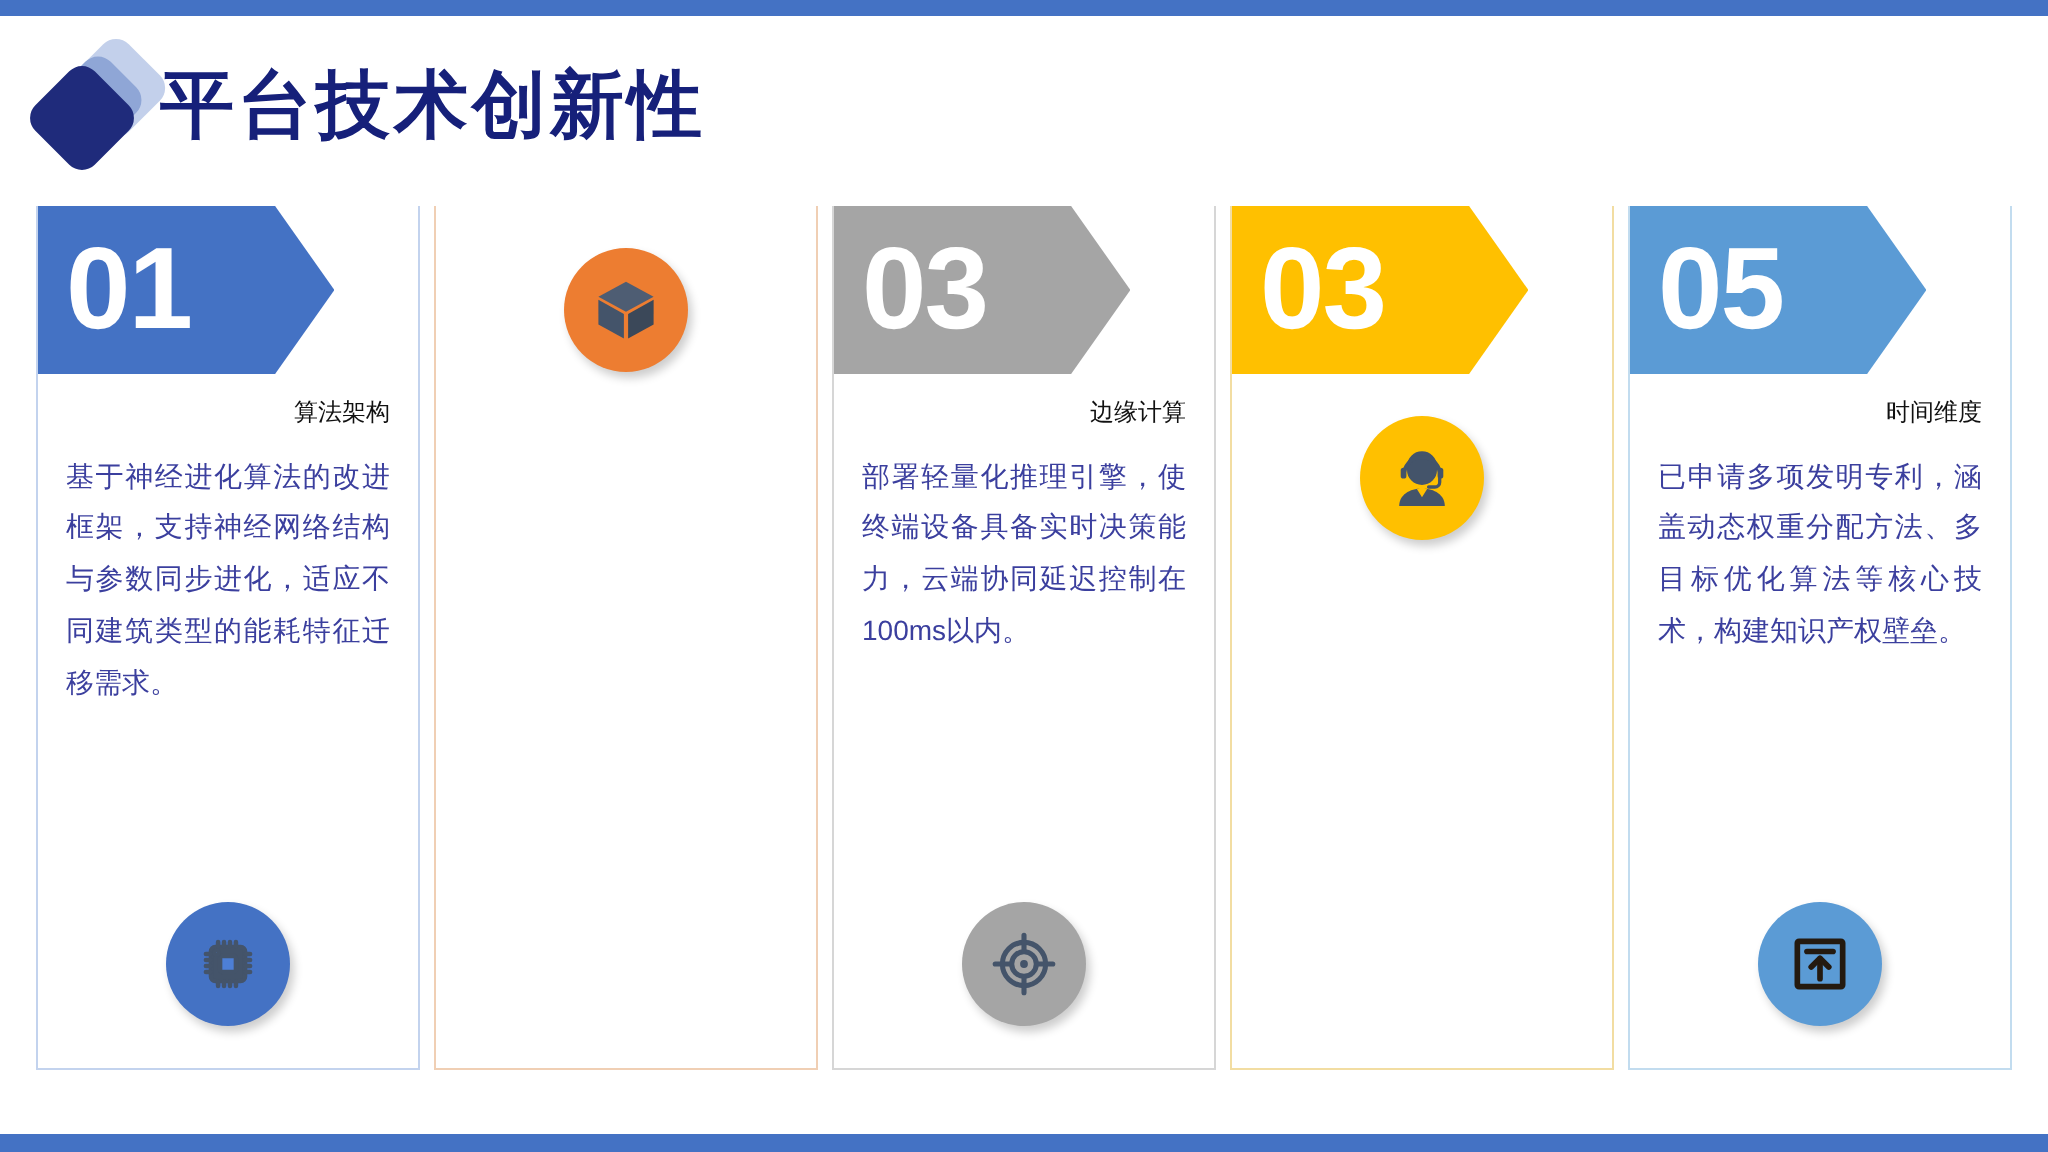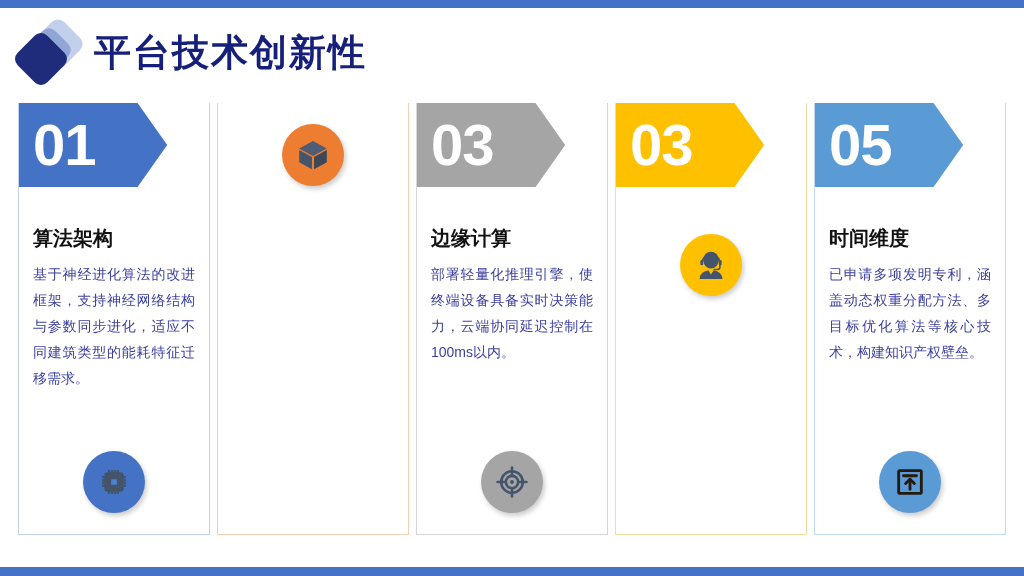--- a/index.html
+++ b/index.html
@@ -30,21 +30,20 @@
     background: #4472c4;
   }
 
   
   .header {
     position: absolute;
     left: 18px; top: 16px;
     width: 700px; height: 72px;
     display: flex;
     align-items: center;
-    gap: 14px;
   }
 
   .logo-mark {
     position: relative;
     width: 62px;
     height: 62px;
     flex: 0 0 62px;
   }
   .logo-mark .dia {
     position: absolute;
@@ -89,21 +88,20 @@
 
   .card {
     position: relative;
     flex: 1 1 0;
     background: #ffffff;
     border: 1px solid #d8d8d8;
     border-top: none;
     display: flex;
     flex-direction: column;
     overflow: hidden;
-    gap: 26px;
   }
 
   
   .card-banner {
     position: relative;
     height: 84px;
     width: 100%;
   }
   .card-banner .shape {
     position: absolute;
@@ -126,24 +124,24 @@
   }
 
   .card-body {
     flex: 1 1 auto;
     padding: 12px 14px 0 14px;
     display: flex;
     flex-direction: column;
   }
 
   .card-heading {
-    font-size: 20px;
-    font-weight: bold;
+    font-size: 12px;
+    font-weight: normal;
     color: #111111;
-    text-align: left;
+    text-align: right;
     line-height: 1.3;
     margin-bottom: 11px;
   }
 
   .card-text {
     font-size: 14px;
     color: #3b3f9e;
     line-height: 1.85;
     text-align: justify;
     text-justify: inter-ideograph;

